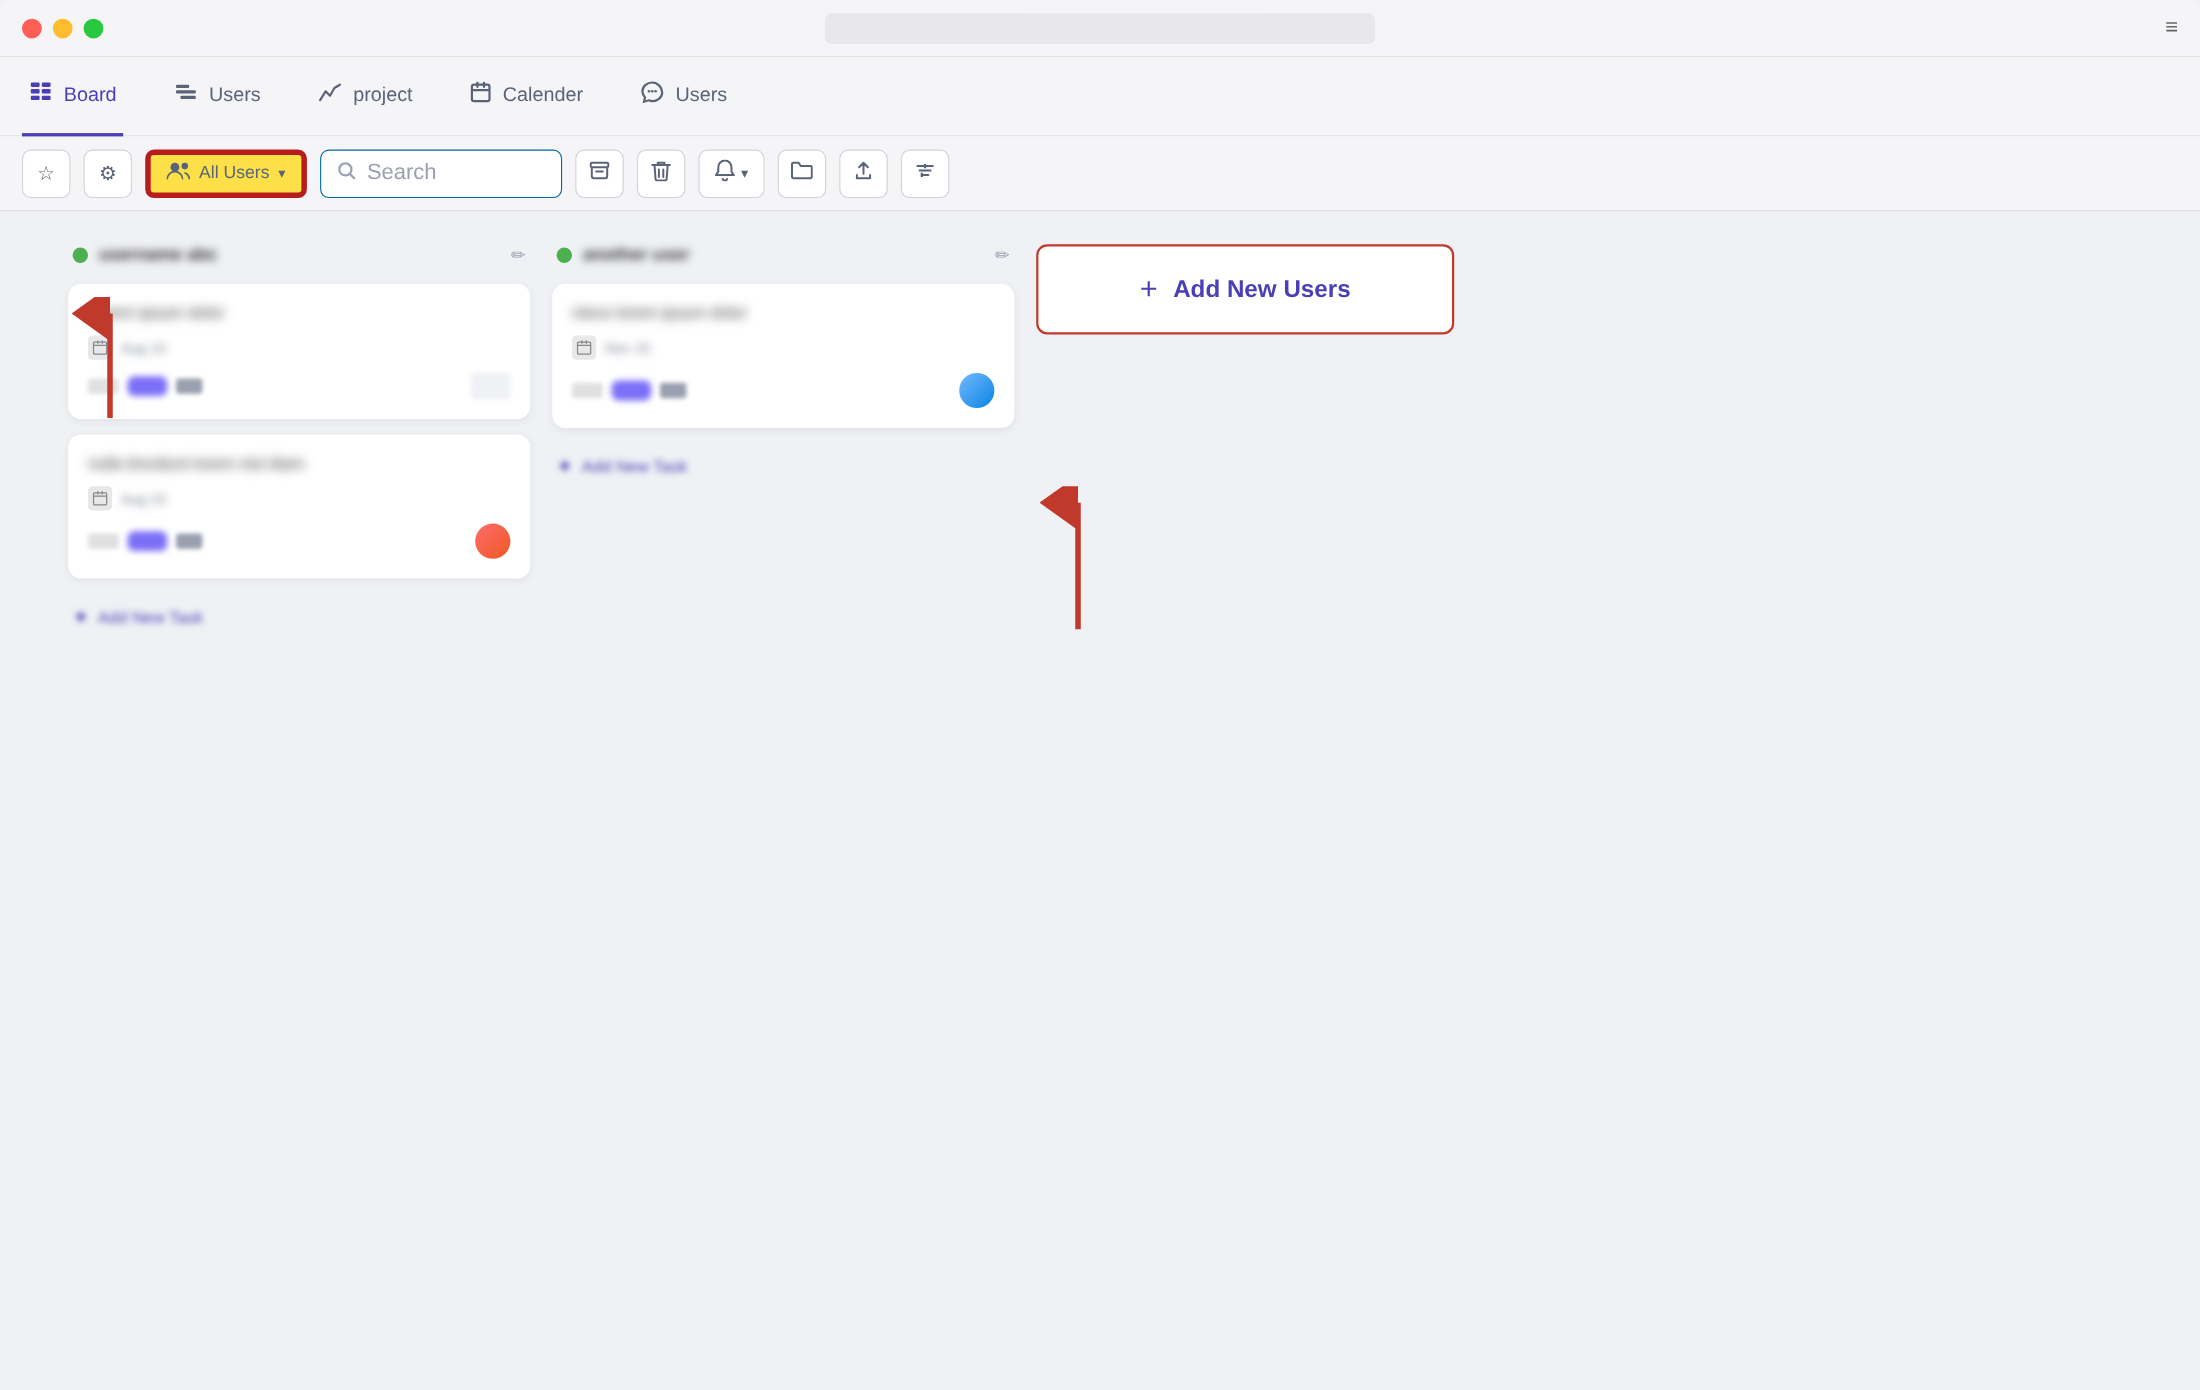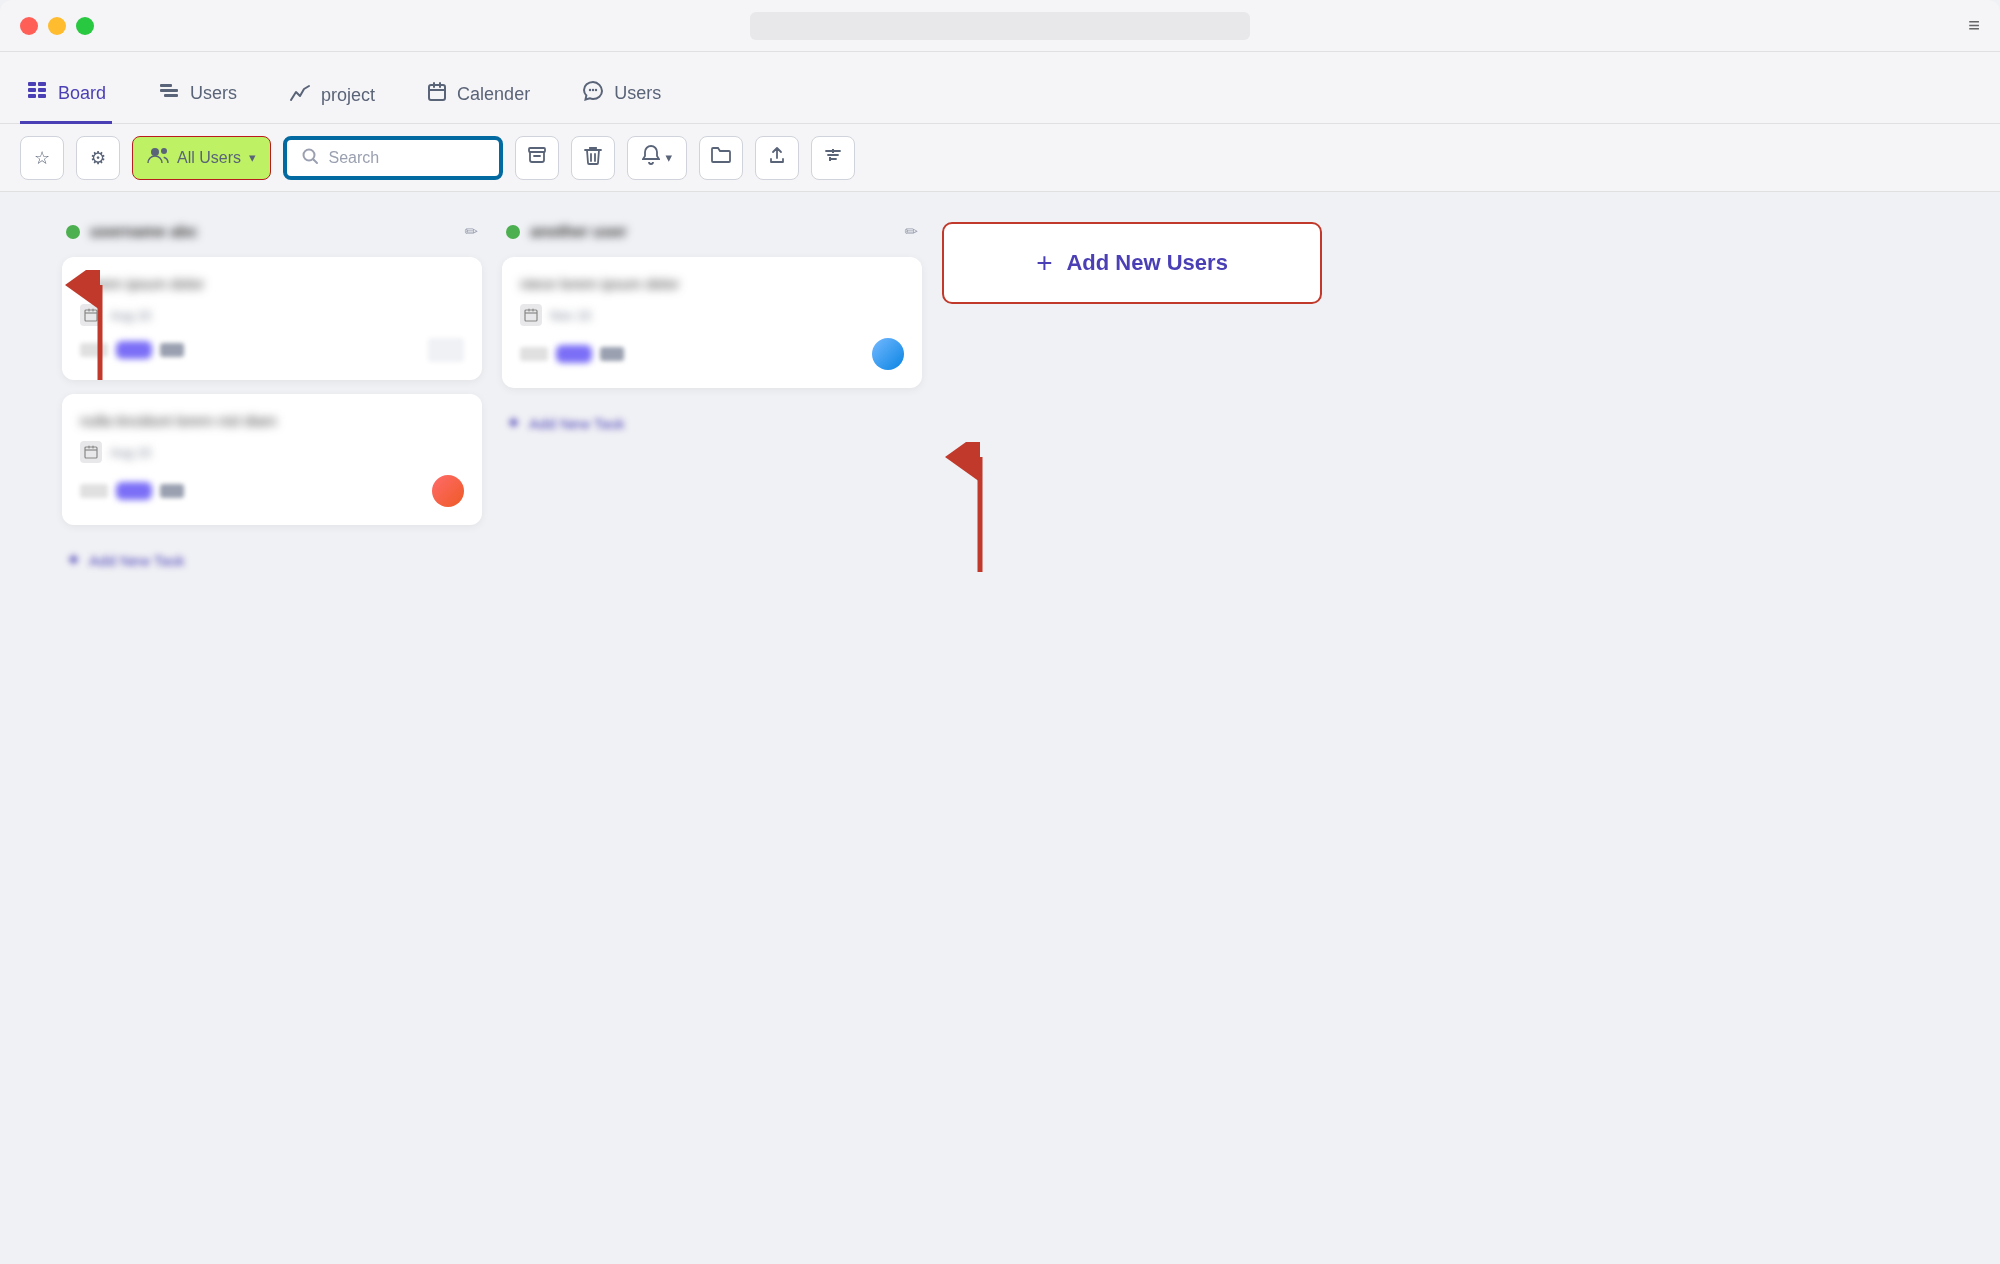--- a/index.html
+++ b/index.html
@@ -63,21 +63,20 @@
       right: 20px;
       color: #666;
       font-size: 20px;
     }
 
     
     .nav-tabs {
       height: 72px;
       background: #f5f5f7;
       display: flex;
-      align-items: flex-end;
       padding: 0 20px;
       border-bottom: 1px solid #e0e0e0;
       gap: 40px;
     }
 
     .nav-tab {
       display: flex;
       align-items: center;
       gap: 10px;
       padding: 14px 6px;
@@ -121,49 +120,49 @@
       align-items: center;
       justify-content: center;
       cursor: pointer;
       color: #5a6478;
       font-size: 18px;
     }
 
     .all-users-btn {
       height: 44px;
       border-radius: 8px;
-      border: 1px solid #b91c1c;
-      background: #bef264;
+      border: 5px solid #b91c1c;
+      background: #fde047;
       display: flex;
       align-items: center;
       gap: 8px;
       padding: 0 14px;
       cursor: pointer;
       color: #5a6478;
       font-size: 16px;
       font-weight: 500;
     }
 
     .all-users-btn .users-icon {
       font-size: 18px;
     }
 
     .search-bar {
       height: 44px;
       border-radius: 8px;
-      border: 4px solid #0369a1;
+      border: 1px solid #0369a1;
       background: white;
       display: flex;
       align-items: center;
       gap: 10px;
       padding: 0 14px;
       width: 220px;
       cursor: text;
       color: #9aa0b0;
-      font-size: 16px;
+      font-size: 20px;
     }
 
     .bell-btn {
       height: 44px;
       border-radius: 8px;
       border: 1px solid #d0d3db;
       background: white;
       display: flex;
       align-items: center;
       gap: 6px;

